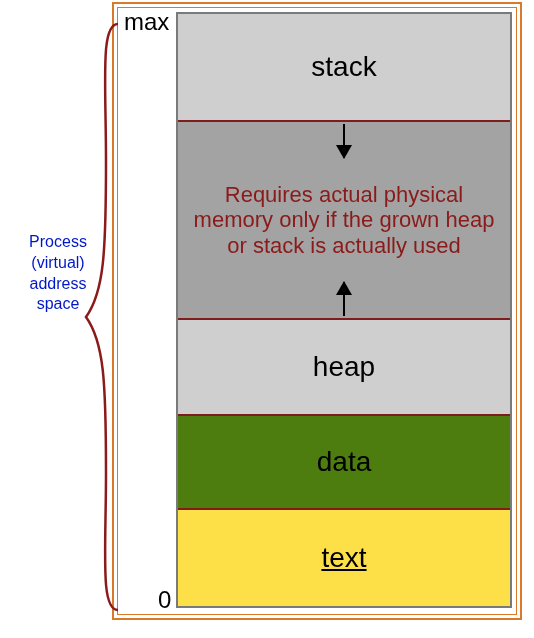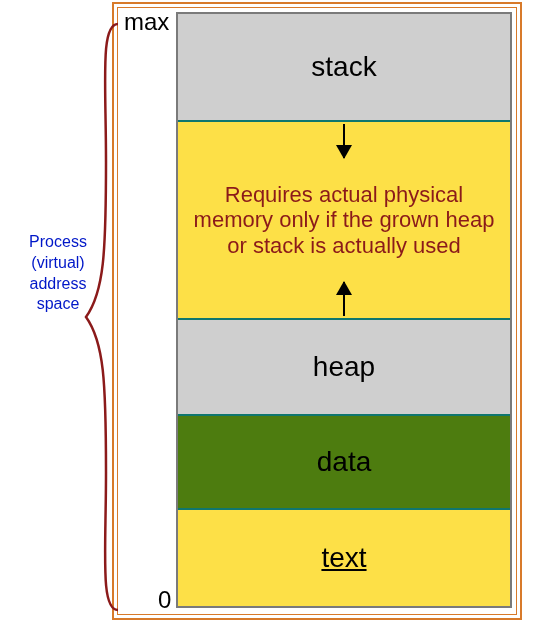--- a/index.html
+++ b/index.html
@@ -50,34 +50,34 @@
     left: 62px;
     top: 8px;
     width: 336px;
     height: 596px;
     border: 2px solid #7a7a7a;
     box-sizing: border-box;
     display: flex;
     flex-direction: column;
   }
   .region {
-    border-bottom: 2px solid #0f766e;
+    border-bottom: 2px solid #7f1d1d;
     box-sizing: border-box;
     display: flex;
     align-items: center;
     justify-content: center;
     font-size: 28px;
     color: #000000;
     position: relative;
   }
   .region:last-child {
     border-bottom: none;
   }
   .r-stack { flex: 0 0 108px; background: #cfcfcf; }
-  .r-gap   { flex: 0 0 198px; background: #fde047; flex-direction: column; align-items: flex-end; }
+  .r-gap   { flex: 0 0 198px; background: #a3a3a3; flex-direction: column; align-items: flex-end; }
   .r-heap  { flex: 0 0 96px;  background: #cfcfcf; }
   .r-data  { flex: 0 0 94px;  background: #4d7c0f; }
   .r-text  { flex: 1 1 auto;  background: #fde047; text-decoration: underline; }
   .gap-text {
     color: #8b1a1a;
     font-size: 22px;
     line-height: 1.15;
     text-align: center;
     padding: 0 10px;
   }

